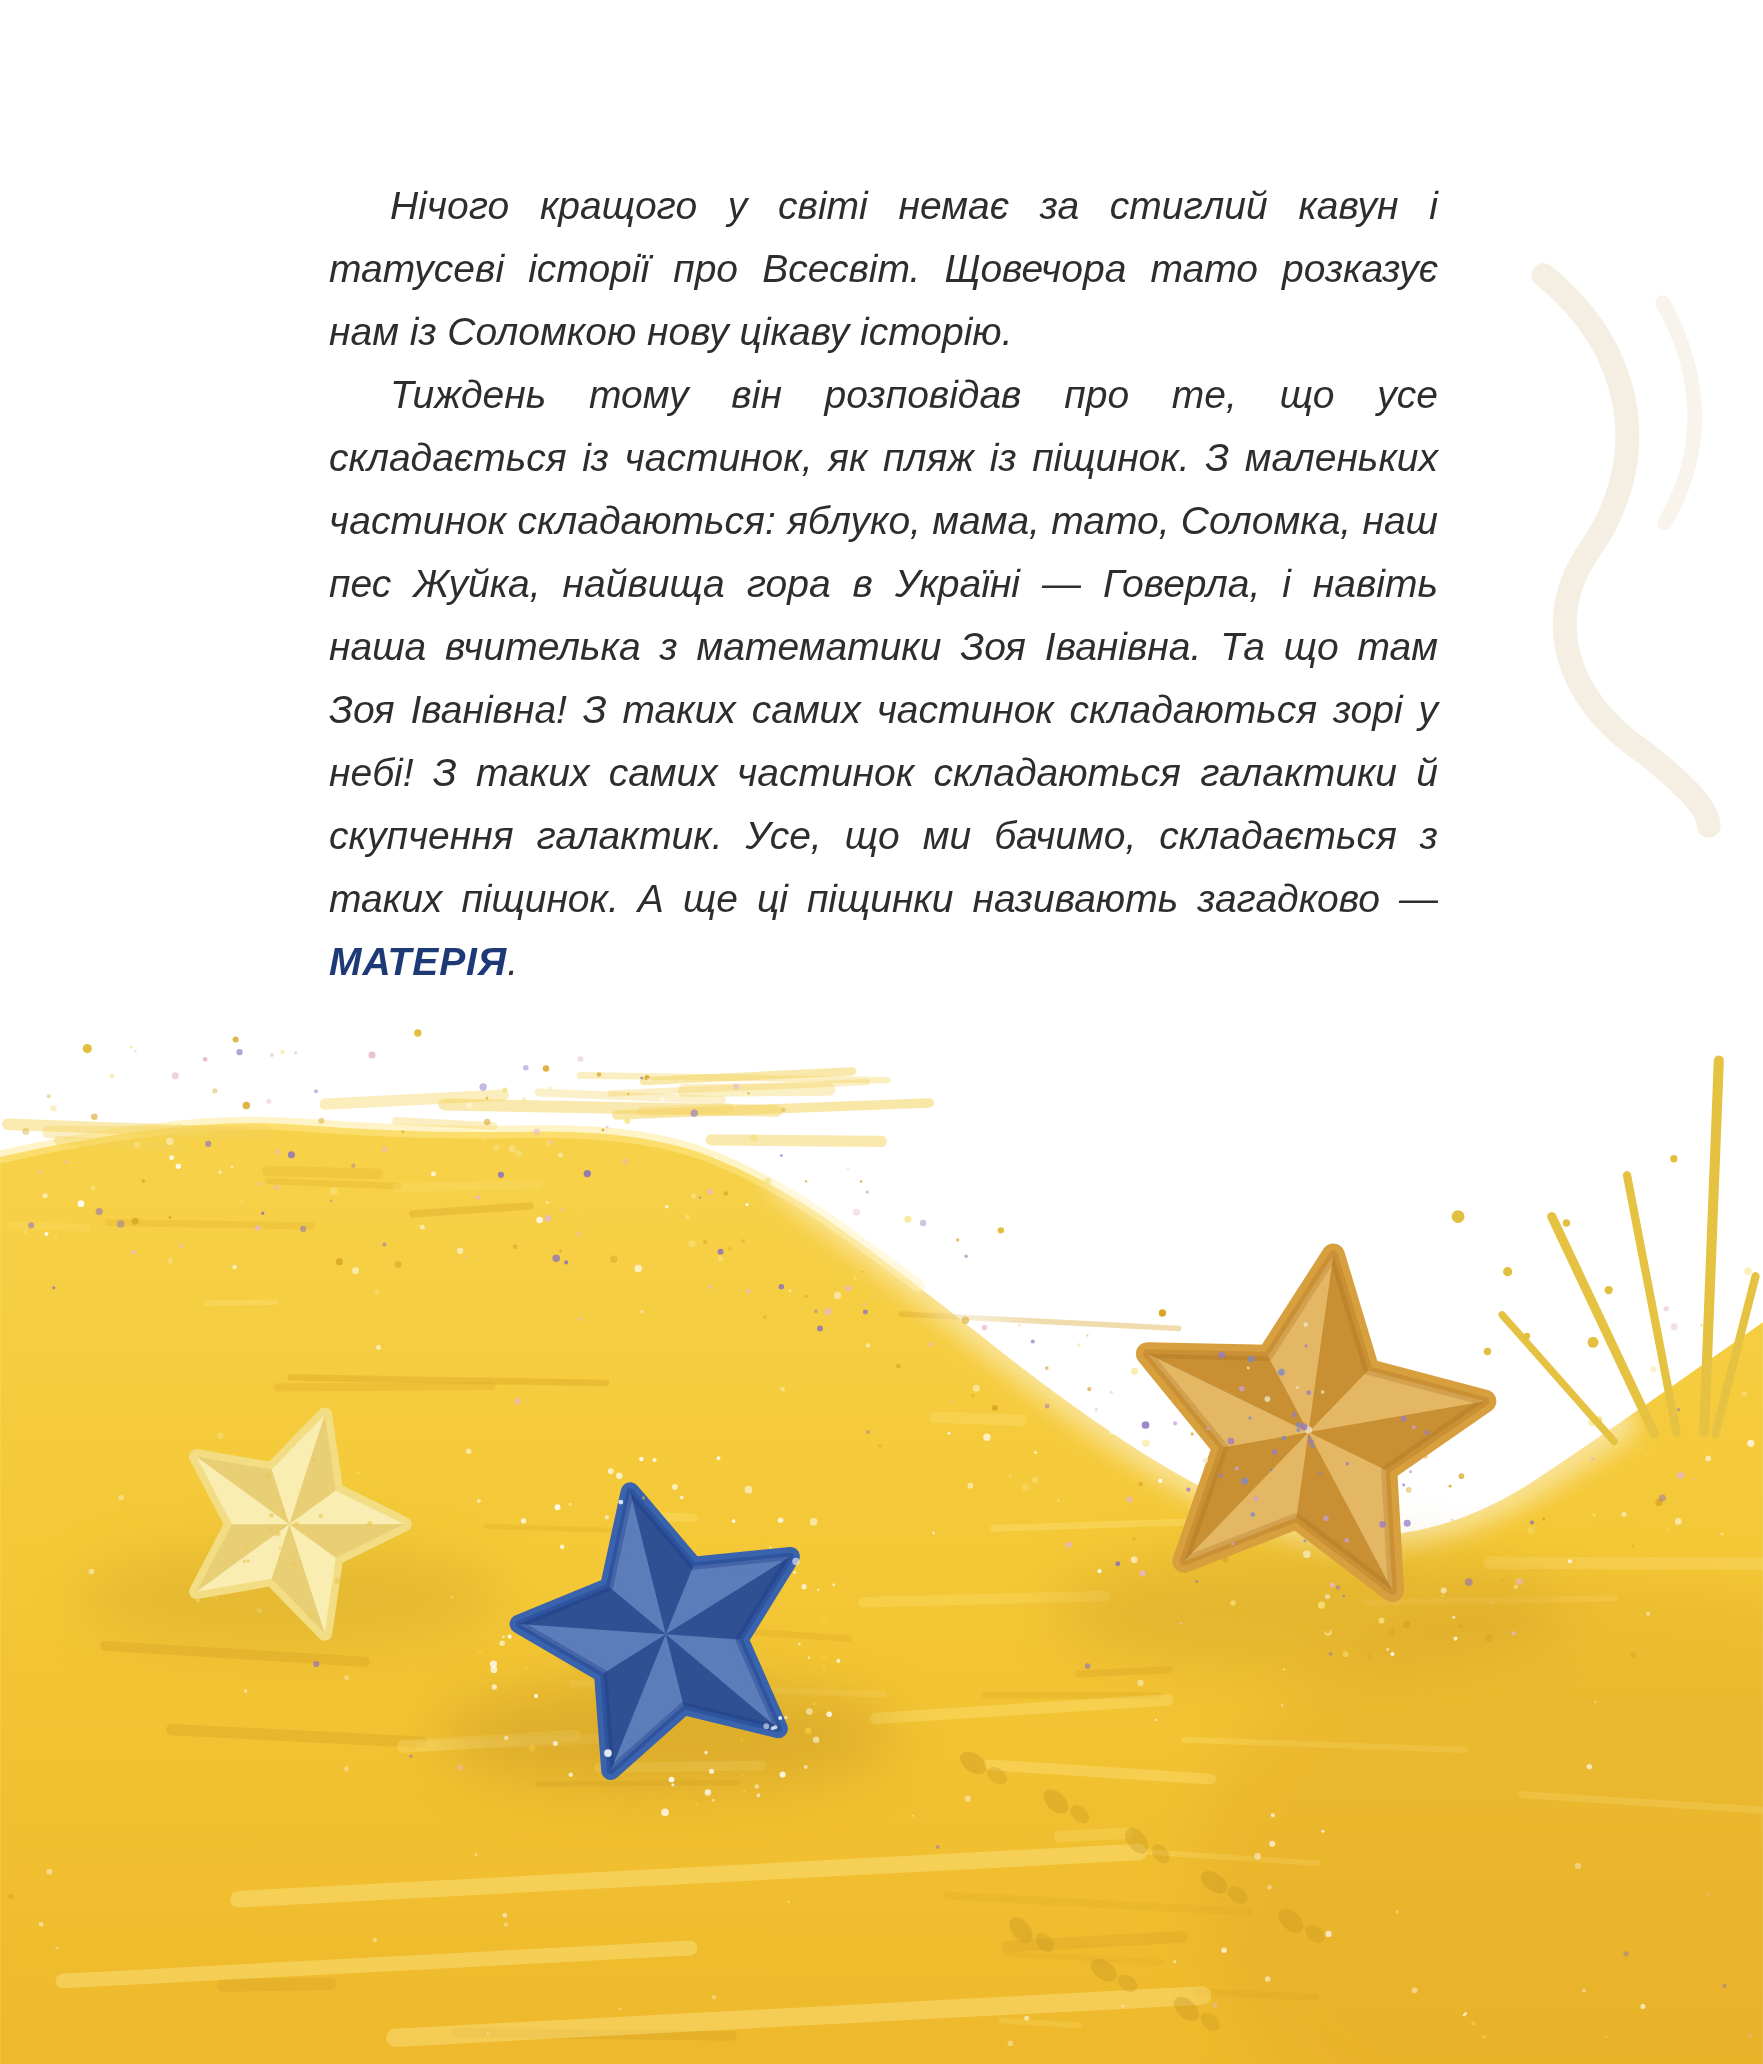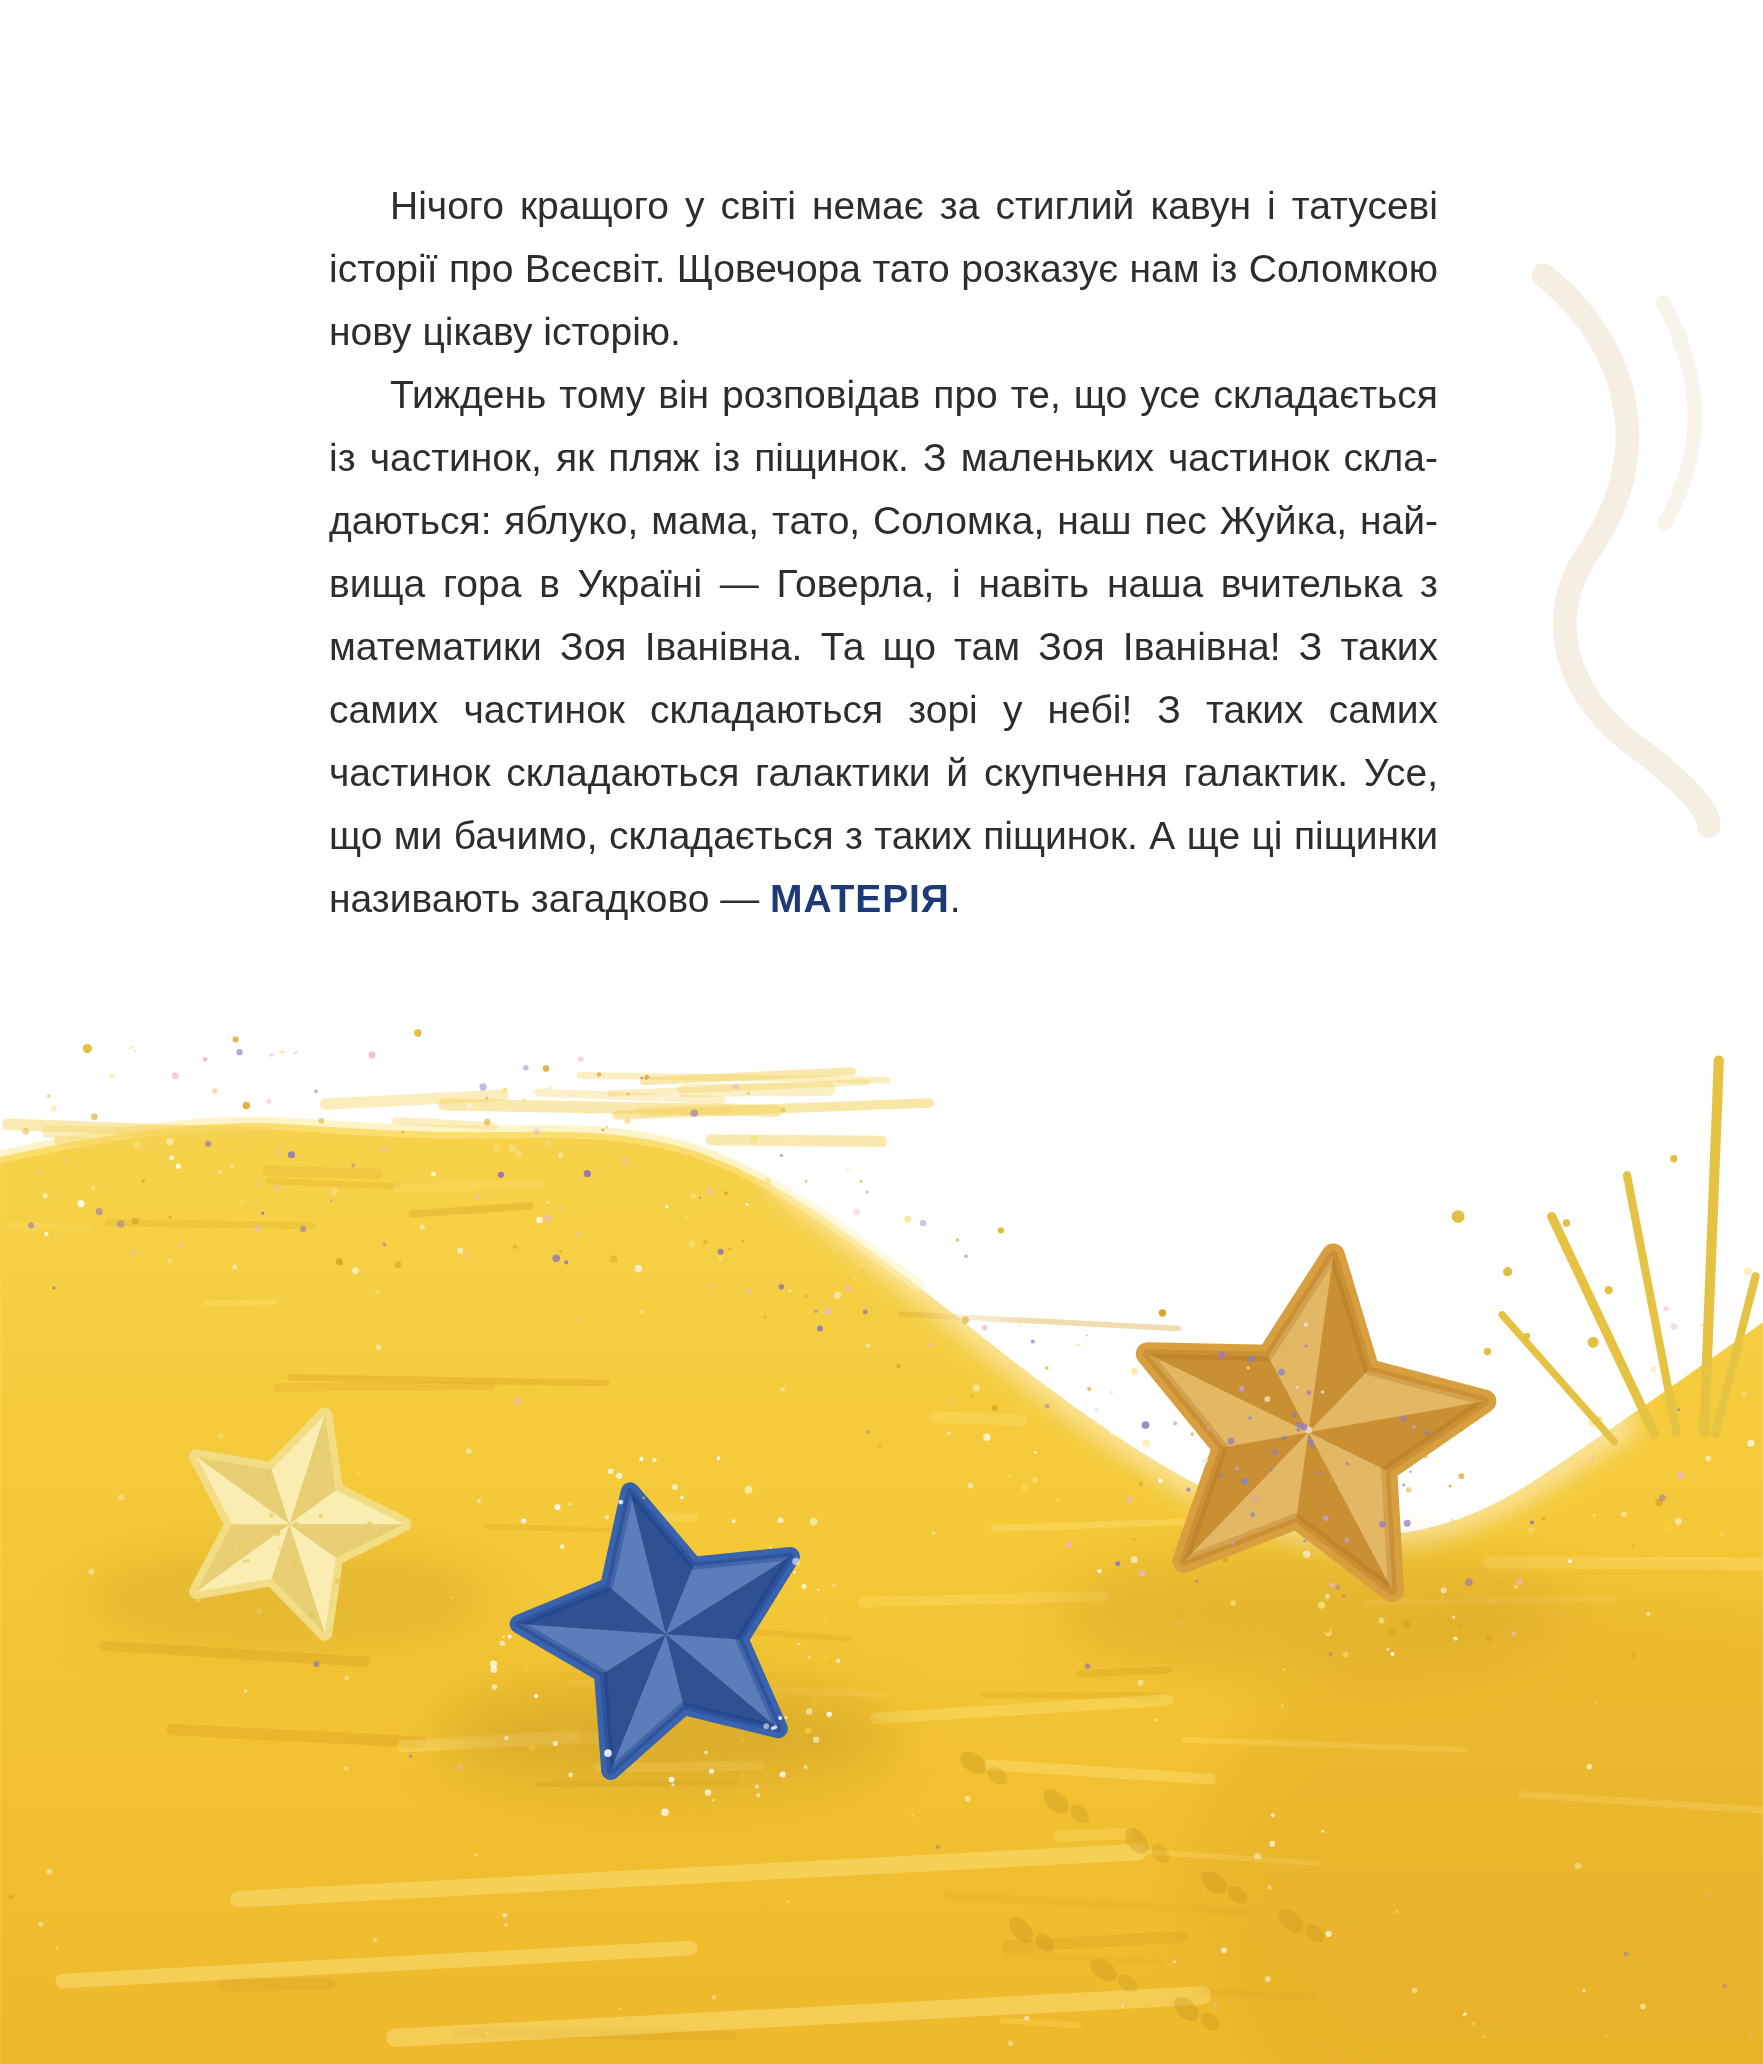--- a/index.html
+++ b/index.html
@@ -11,21 +11,21 @@
     font-family:"Liberation Sans","DejaVu Sans",sans-serif;
   }
   .story{
     position:absolute;
     left:329px;top:174px;width:1109px;
     font-size:39px;line-height:63px;
     color:#2d2d2d;
     text-align:justify;
     text-align-last:left;
   }
-  .story p{margin:0;text-indent:61px;}
+  .story p{margin:0;text-indent:61px;font-style:italic;}
   .materia{font-weight:700;letter-spacing:0.9px;}
   .beach-svg,.watermark-svg{position:absolute;display:block;}
   .beach-svg{left:0;top:1010px;width:1763px;height:1054px;}
   .watermark-svg{left:1433px;top:220px;width:331px;height:661px;}
 </style>
 </head>
 <body>
 
 <div class="page">
 

